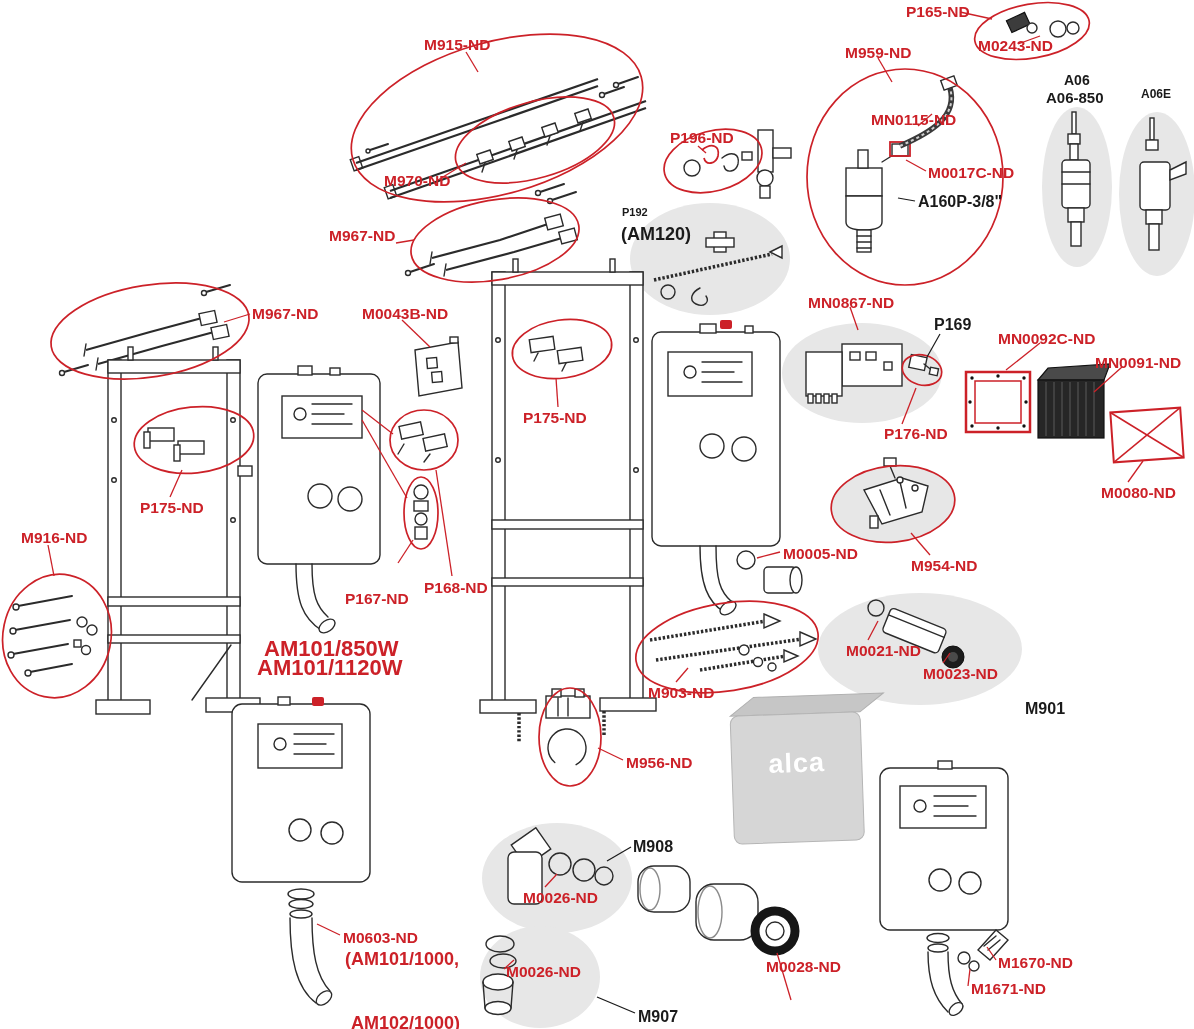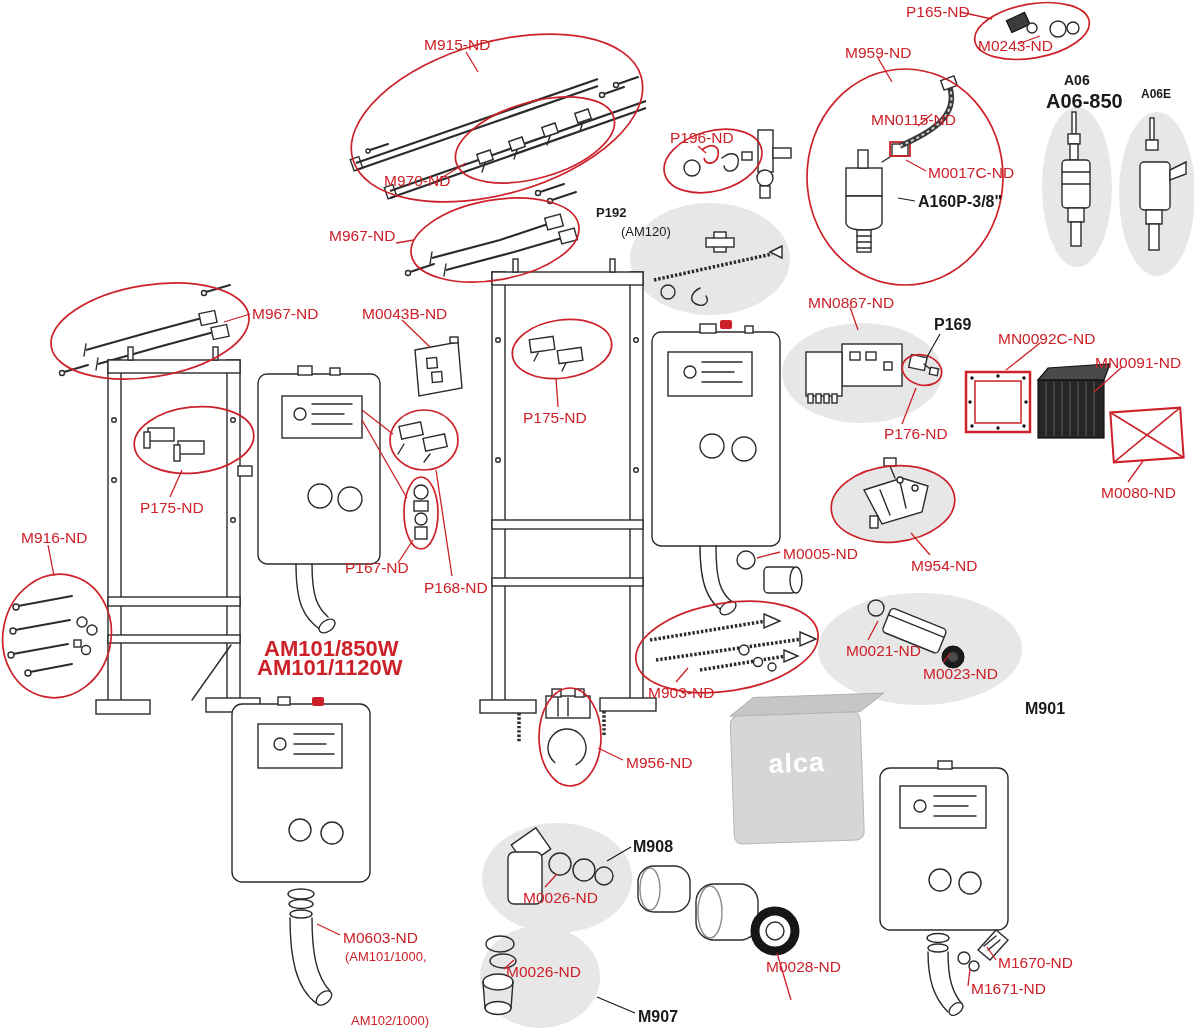--- a/index.html
+++ b/index.html
@@ -1,26 +1,26 @@
 <!DOCTYPE html>
 <html><head>
 <meta charset="utf-8">
 <style>
   * { margin:0; padding:0; box-sizing:border-box; }
   html,body { background:#ffffff; }
   body { font-family:"Liberation Sans", sans-serif; }
   #scene { position:relative; width:1194px; height:1029px; background:#fff; overflow:hidden; }
   #artwork { position:absolute; left:0; top:0; }
 
-  .lbl { position:absolute; font-size:15.5px; white-space:nowrap; color:#1a1a1a; line-height:1.1; }
+  .lbl { position:absolute; font-size:15.5px; white-space:nowrap; color:#1a1a1a; line-height:1.1;font-weight:bold; }
   .red  { color:#cc2128; }
   .blk  { color:#1a1a1a; }
   .bold { font-weight:bold; }
   .big  { font-size:22px; }
-  .small{ font-size:13px; }
+  .small{ font-size:18px; }
 
   
   .ln   { stroke:#2b2b2b; stroke-width:1.4; fill:none; stroke-linecap:round; }
   .pt   { stroke:#2b2b2b; stroke-width:1.4; fill:#ffffff; }
   .drk  { stroke:#111111; stroke-width:1.2; fill:#3c3c3c; }
   .thr  { stroke:#2b2b2b; stroke-width:3.5; fill:none; stroke-dasharray:2.4 1.9; }
   .rail { stroke:#2b2b2b; stroke-width:2.2; fill:none; }
   .scr  { stroke:#2b2b2b; stroke-width:2; fill:none; stroke-linecap:round; }
   .red-e{ stroke:#cc2128; stroke-width:1.7; fill:none; }
   .red-l{ stroke:#cc2128; stroke-width:1.3; fill:none; }
@@ -520,41 +520,41 @@
     <line class="blk-l" x1="635" y1="1013" x2="597" y2="997"></line>
   </g>
 </svg>
 
 <div class="lbl red" style="left:424px;top:36px">M915-ND</div>
 <div class="lbl red" style="left:384px;top:172px">M970-ND</div>
 <div class="lbl red" style="left:329px;top:227px">M967-ND</div>
 <div class="lbl red" style="left:252px;top:305px">M967-ND</div>
 <div class="lbl red" style="left:362px;top:305px">M0043B-ND</div>
 <div class="lbl red" style="left:670px;top:129px">P196-ND</div>
-<div class="lbl blk bold" style="left:596px;top:206px;font-size:13px">P192</div>
+<div class="lbl blk bold" style="left:622px;top:206px;font-size:11px">P192</div>
 <div class="lbl blk small" style="left:621px;top:225px">(AM120)</div>
 <div class="lbl red" style="left:845px;top:44px">M959-ND</div>
 <div class="lbl red" style="left:906px;top:3px">P165-ND</div>
 <div class="lbl red" style="left:978px;top:37px">M0243-ND</div>
 <div class="lbl red" style="left:871px;top:111px">MN0115-ND</div>
 <div class="lbl red" style="left:928px;top:164px">M0017C-ND</div>
 <div class="lbl blk bold" style="left:918px;top:193px;font-size:16px">A160P-3/8"</div>
 <div class="lbl blk bold" style="left:1064px;top:73px;font-size:14px">A06</div>
-<div class="lbl blk bold" style="left:1046px;top:90px;font-size:20px">A06-850</div>
+<div class="lbl blk bold" style="left:1046px;top:90px;font-size:15px">A06-850</div>
 <div class="lbl blk bold" style="left:1141px;top:88px;font-size:12px">A06E</div>
 <div class="lbl red" style="left:808px;top:294px">MN0867-ND</div>
 <div class="lbl blk bold" style="left:934px;top:316px;font-size:16px">P169</div>
 <div class="lbl red" style="left:998px;top:330px">MN0092C-ND</div>
 <div class="lbl red" style="left:1095px;top:354px">MN0091-ND</div>
 <div class="lbl red" style="left:884px;top:425px">P176-ND</div>
 <div class="lbl red" style="left:1101px;top:484px">M0080-ND</div>
 <div class="lbl red" style="left:523px;top:409px">P175-ND</div>
 <div class="lbl red" style="left:140px;top:499px">P175-ND</div>
 <div class="lbl red" style="left:21px;top:529px">M916-ND</div>
-<div class="lbl red" style="left:345px;top:559px">P167-ND</div>
+<div class="lbl red" style="left:345px;top:590px">P167-ND</div>
 <div class="lbl red" style="left:424px;top:579px">P168-ND</div>
 <div class="lbl red bold big" style="left:264px;top:637px">AM101/850W</div>
 <div class="lbl red bold big" style="left:257px;top:656px">AM101/1120W</div>
 <div class="lbl red" style="left:783px;top:545px">M0005-ND</div>
 <div class="lbl red" style="left:911px;top:557px">M954-ND</div>
 <div class="lbl red" style="left:648px;top:684px">M903-ND</div>
 <div class="lbl red" style="left:626px;top:754px">M956-ND</div>
 <div class="lbl red" style="left:846px;top:642px">M0021-ND</div>
 <div class="lbl red" style="left:923px;top:665px">M0023-ND</div>
 <div class="lbl blk bold" style="left:1025px;top:700px;font-size:16px">M901</div>

